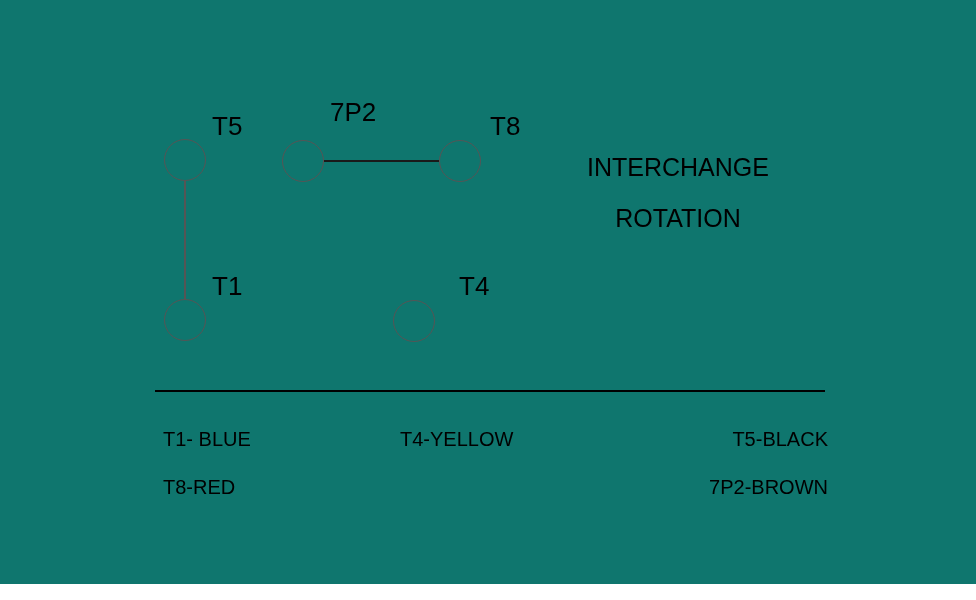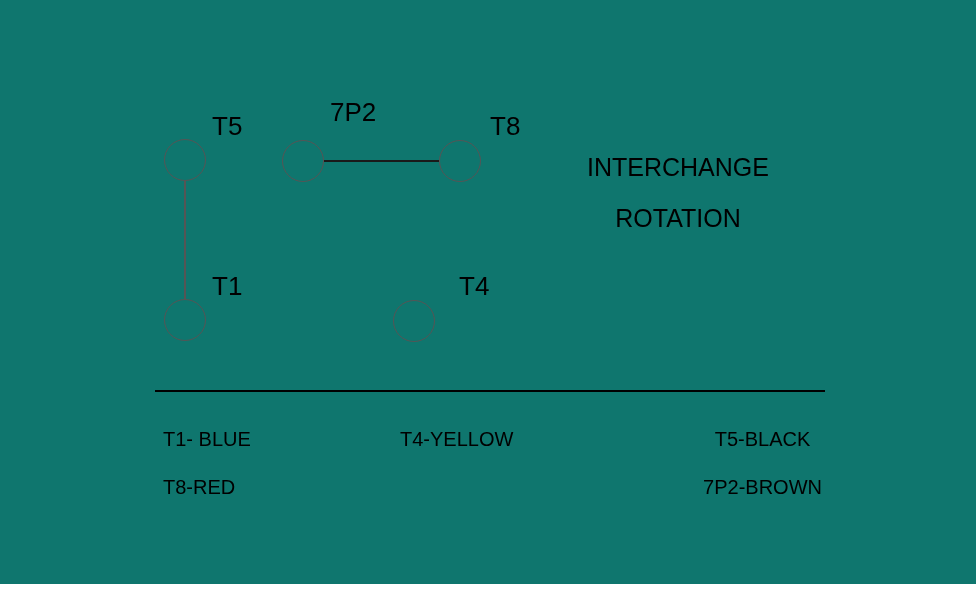--- a/index.html
+++ b/index.html
@@ -110,21 +110,21 @@
     font-size: 20px;
     color: #000000;
     line-height: 48px;
   }
   .legend-entry {
     display: block;
     white-space: nowrap;
   }
   #legend-col-left { left: 8px; text-align: left; }
   #legend-col-mid { left: 245px; text-align: right; }
-  #legend-col-right { right: 8px; text-align: center; }
+  #legend-col-right { right: 2px; text-align: right; }
 </style>
 </head>
 <body>
 
 <div id="canvas">
 
   <div class="wire-v" id="wire-t5-t1"></div>
   <div class="wire-h" id="wire-7p2-t8"></div>
 
   <div class="terminal" id="terminal-t5"></div>

